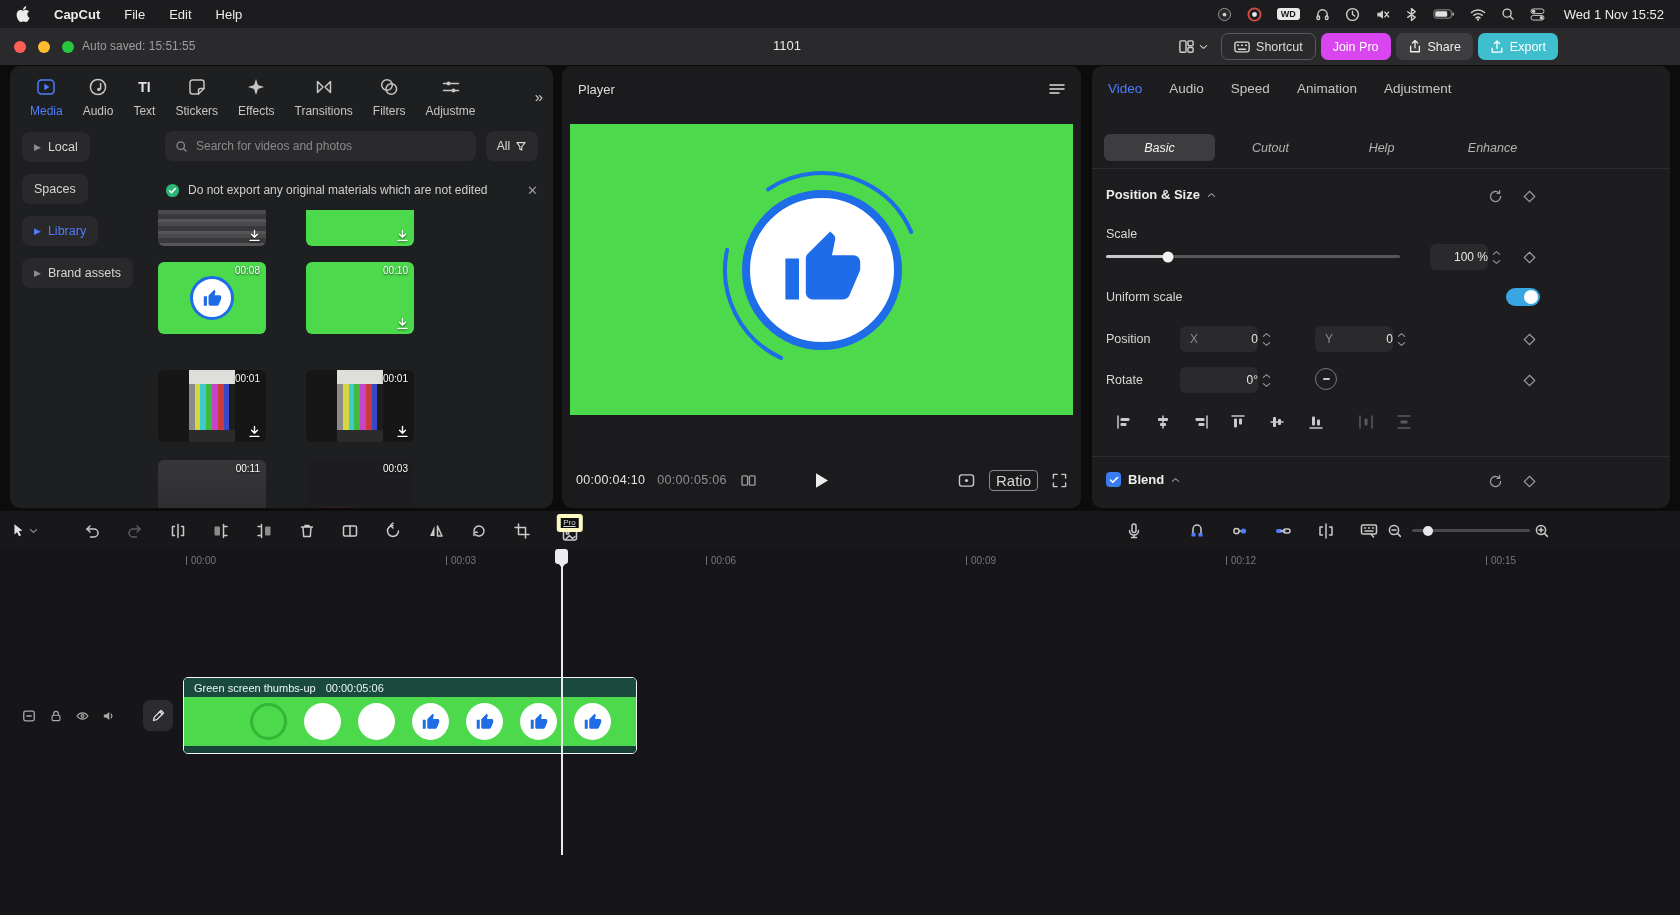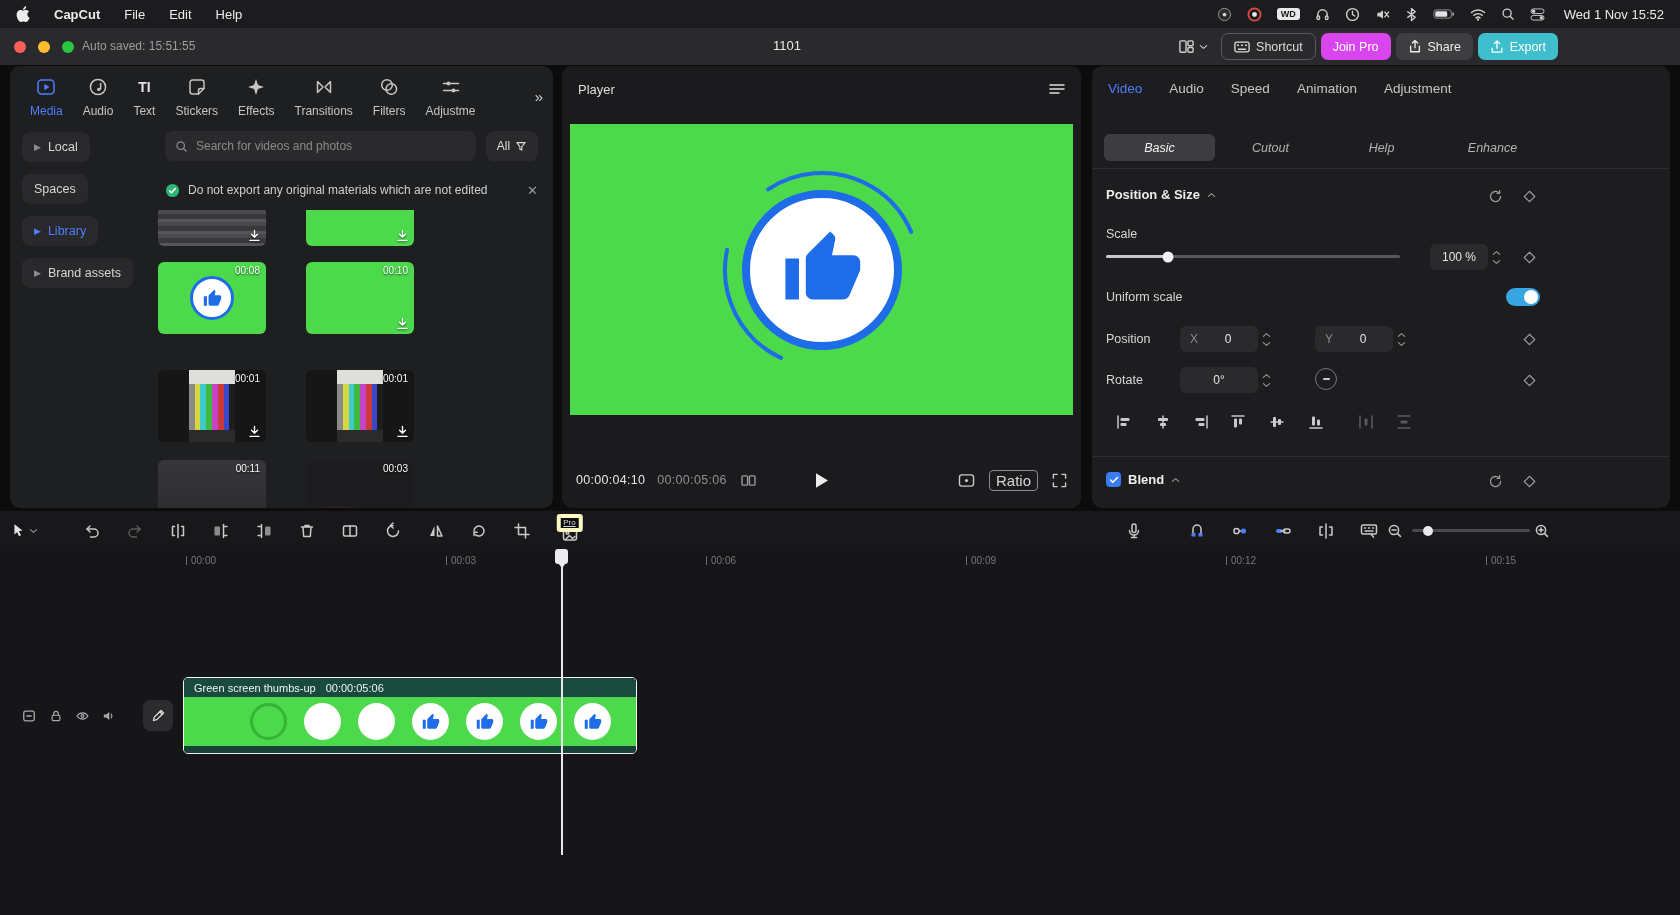--- a/index.html
+++ b/index.html
@@ -97,21 +97,21 @@
   .isubtabs { position:absolute; left:12px; top:68px; width:444px; height:27px; display:flex; border-radius:7px;font-style:italic; }
   .isubtab { flex:1; display:flex; align-items:center; justify-content:center; font-size:12.5px; color:#b3b3b5; border-radius:6px; }
   .isubtab.active { background:#3d3d40; color:#f2f2f2; }
   .isep { position:absolute; left:0; right:0; height:1px; background:#2c2c2e; }
   .isec-title { position:absolute; display:flex; align-items:center; gap:7px; font-size:13px; font-weight:bold; color:#ececec; }
   .ilabel { position:absolute; font-size:12.5px; color:#d6d6d6; }
   .ibtn { position:absolute; width:22px; height:22px; display:flex; align-items:center; justify-content:center; color:#9a9a9c; }
   .ifield { position:absolute; height:26px; background:#2a2a2c; border-radius:6px; display:flex; align-items:center;
     font-size:12px; color:#e6e6e6; }
   .ifield .axis { color:#8a8a8c; padding-left:10px; }
-  .ifield .val { flex:1; text-align:center; }
+  .ifield .val { flex:1; text-align:right; }
   .istepper { position:absolute; width:13px; height:26px; display:flex; flex-direction:column; align-items:center; justify-content:center; gap:3px; color:#9a9a9c; }
   .slider-track { position:absolute; height:3px; background:#57575a; border-radius:2px; }
   .slider-fill { position:absolute; left:0; top:0; height:3px; background:#c9c9cb; border-radius:2px; }
   .slider-knob { position:absolute; top:50%; transform:translate(-50%,-50%); width:11px; height:11px; border-radius:50%; background:#f2f2f2; }
   .toggle { position:absolute; width:34px; height:18px; border-radius:9px; background:#38a6e3; }
   .toggle .knob { position:absolute; right:2px; top:2px; width:14px; height:14px; border-radius:50%; background:#fff; }
   .alignbtn { position:absolute; width:24px; height:24px; display:flex; align-items:center; justify-content:center; color:#c9c9cb; }
   .alignbtn.dim { color:#5b5b5d; }
   .checkbox { width:15px; height:15px; border-radius:4px; background:#3a7cf0; display:flex; align-items:center; justify-content:center; }
   .rot-dial { position:absolute; width:22px; height:22px; border-radius:50%; border:1.5px solid #77777a; display:flex; align-items:center; justify-content:center; }

